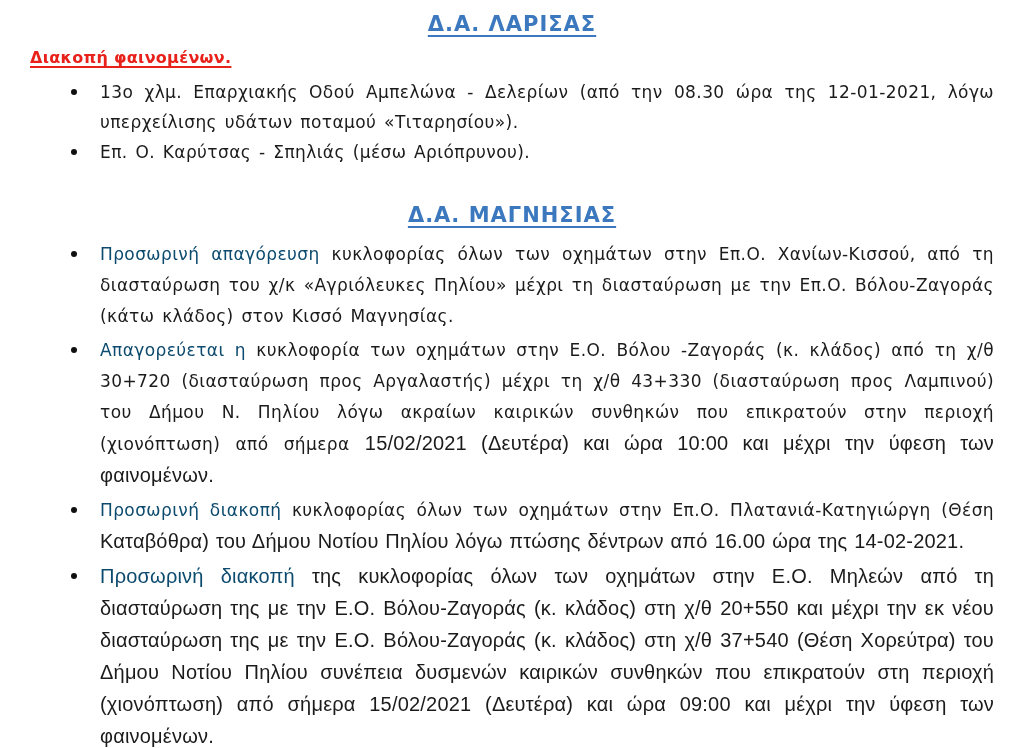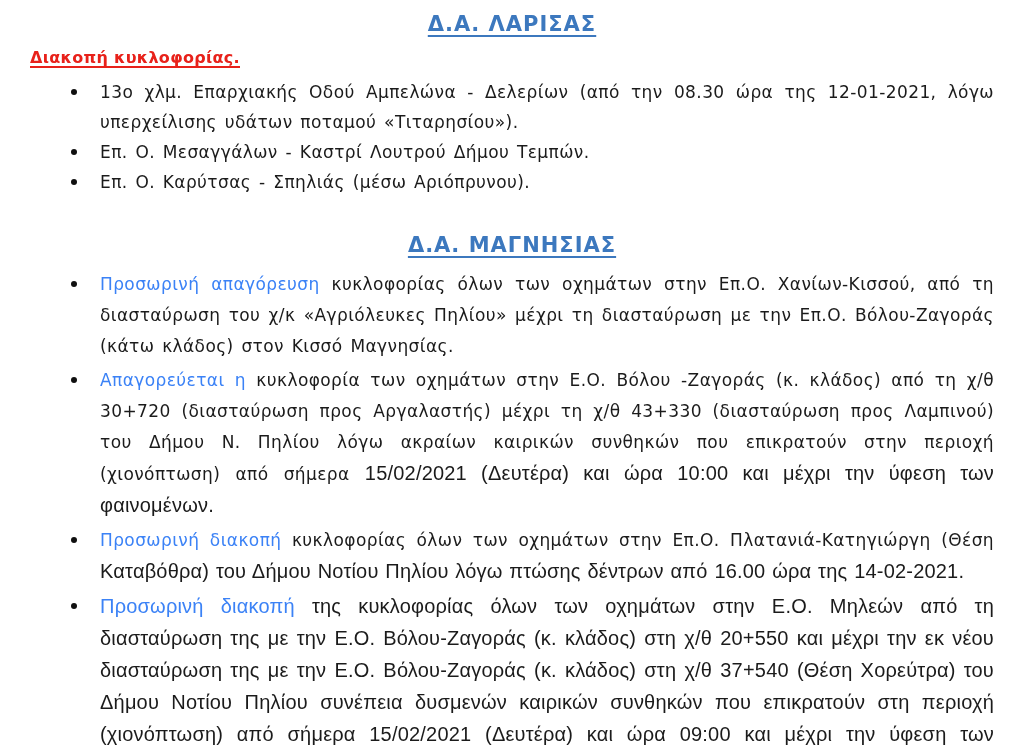--- a/index.html
+++ b/index.html
@@ -41,41 +41,40 @@
   }
   ul.larisa li   { line-height:30px; margin-bottom:0; }
   ul.magnisia li { line-height:31px; margin-bottom:3px; }
 
   .dot {
     position:absolute; left:3px; top:12px;
     width:6px; height:6px; border-radius:50%;
     background:#101010;
   }
 
-  .red { color:#3b82f6; }
+  .red { color:#0c4a6e; }
   .alt {
     font-family:"Liberation Sans", sans-serif;
     font-size:20px;
     letter-spacing:0.2px;
     word-spacing:1px;
   }
 
   .section-magnisias { margin-top:36px; }
 </style>
 </head>
 <body>
 
 <div class="doc">
 
   <section class="section-larisas">
     <h2 class="section-title">Δ.Α. ΛΑΡΙΣΑΣ</h2>
-    <div class="subtitle">Διακοπή κυκλοφορίας.</div>
+    <div class="subtitle">Διακοπή φαινομένων.</div>
     <ul class="bullets larisa">
       <li><span class="dot"></span><span class="txt"><span>13ο χλμ. Επαρχιακής Οδού Αμπελώνα - Δελερίων (από την 08.30 ώρα της 12-01-2021, λόγω υπερχείλισης υδάτων ποταμού «Τιταρησίου»).</span></span></li>
-      <li><span class="dot"></span><span class="txt"><span>Επ. Ο. Μεσαγγάλων - Καστρί Λουτρού Δήμου Τεμπών.</span></span></li>
       <li><span class="dot"></span><span class="txt"><span>Επ. Ο. Καρύτσας - Σπηλιάς (μέσω Αριόπρυνου).</span></span></li>
     </ul>
   </section>
 
   <section class="section-magnisias">
     <h2 class="section-title">Δ.Α. ΜΑΓΝΗΣΙΑΣ</h2>
     <ul class="bullets magnisia">
       <li><span class="dot"></span><span class="txt"><span class="red">Προσωρινή απαγόρευση </span><span>κυκλοφορίας όλων των οχημάτων στην Επ.Ο. Χανίων-Κισσού, από τη διασταύρωση του χ/κ «Αγριόλευκες Πηλίου» μέχρι τη διασταύρωση με την Επ.Ο. Βόλου-Ζαγοράς (κάτω κλάδος) στον Κισσό Μαγνησίας.</span></span></li>
       <li><span class="dot"></span><span class="txt"><span class="red">Απαγορεύεται η </span><span>κυκλοφορία των οχημάτων στην Ε.Ο. Βόλου -Ζαγοράς (κ. κλάδος) από τη χ/θ 30+720 (διασταύρωση προς Αργαλαστής) μέχρι τη χ/θ 43+330 (διασταύρωση προς Λαμπινού) του Δήμου Ν. Πηλίου λόγω ακραίων καιρικών συνθηκών που επικρατούν στην περιοχή (χιονόπτωση) από σήμερα </span><span class="alt">15/02/2021 (Δευτέρα) και ώρα 10:00 και μέχρι την ύφεση των φαινομένων.</span></span></li>
       <li><span class="dot"></span><span class="txt"><span class="red">Προσωρινή διακοπή </span><span>κυκλοφορίας όλων των οχημάτων στην Επ.Ο. Πλατανιά-Κατηγιώργη (Θέση </span><span class="alt">Καταβόθρα) του Δήμου Νοτίου Πηλίου λόγω πτώσης δέντρων από 16.00 ώρα της 14-02-2021.</span></span></li>

